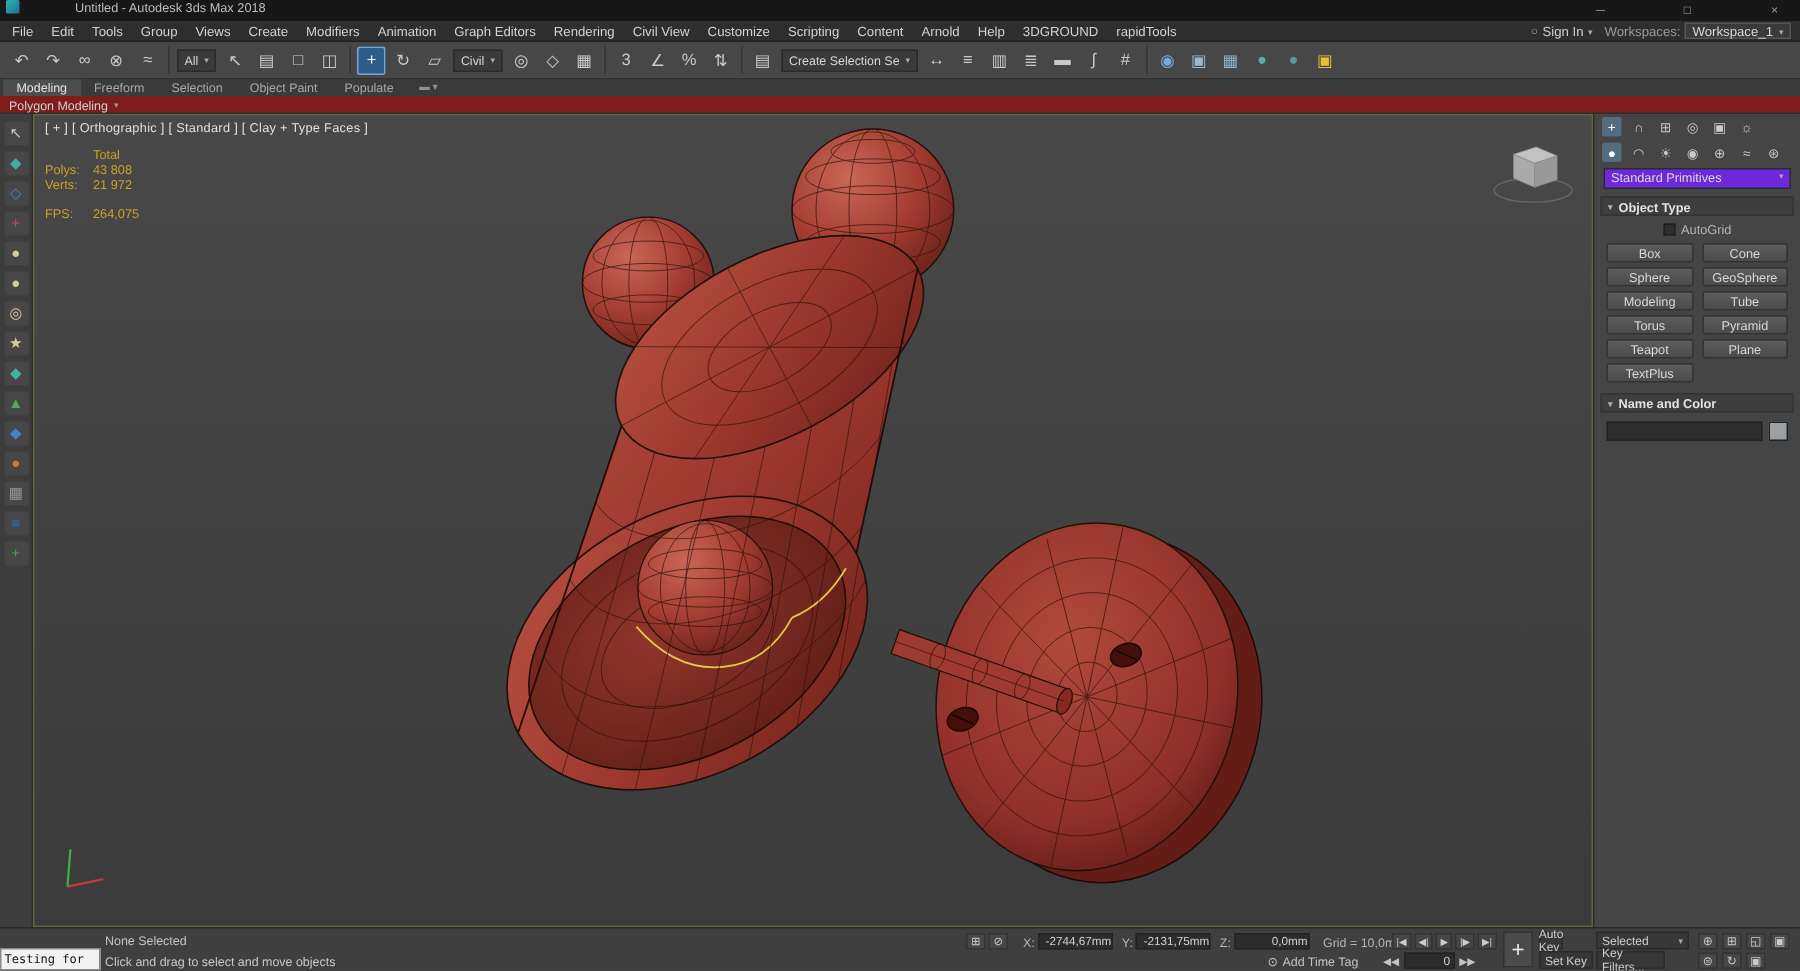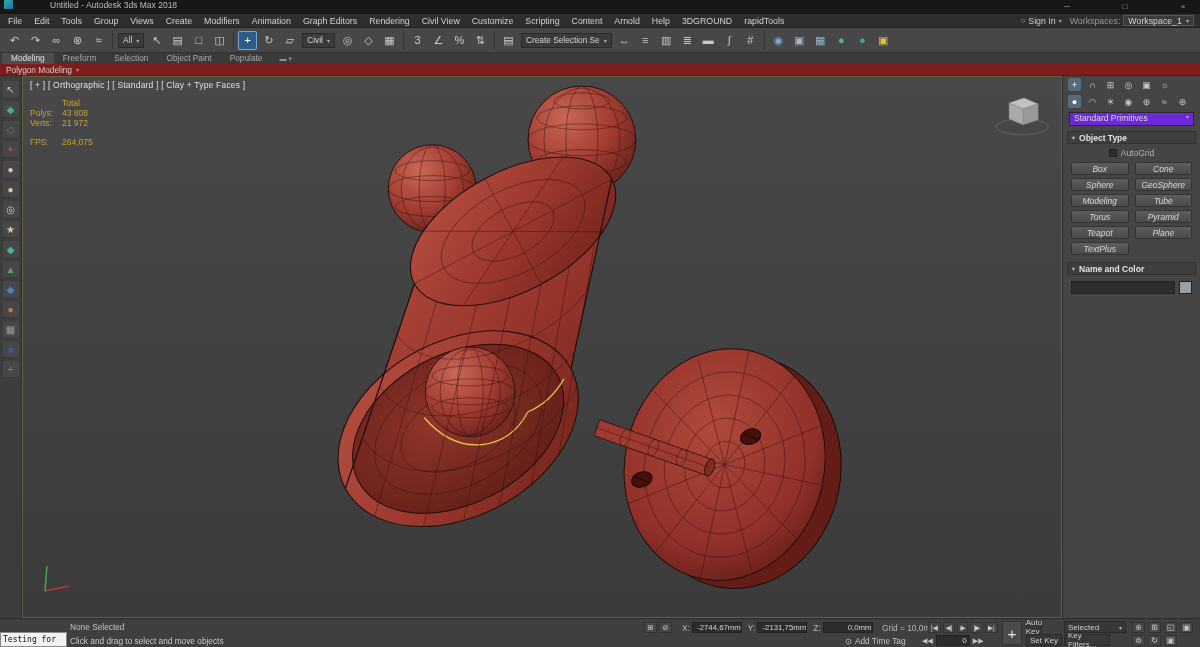--- a/index.html
+++ b/index.html
@@ -54,21 +54,21 @@
   .right-panel{width:138px;background:#454545;border-left:1px solid #2b2b2b;display:flex;flex-direction:column;font-size:8.5px;}
   .cp-row{display:flex;align-items:center;padding:2px 5px;gap:5px;}
   .cp-tab{width:13px;height:13px;display:flex;align-items:center;justify-content:center;color:#c9c9c9;font-size:9px;border-radius:2px;}
   .cp-tab.active{background:#556b80;color:#fff;}
   .cp-dd{margin:2px 6px;height:14px;background:#6d28d9;border:1px solid #2a2a2a;display:flex;align-items:flex-start;justify-content:space-between;padding:0 4px;color:#dcdcdc;}
   .rollout-header{margin:3px 4px 0;height:13px;background:#3e3e3e;border:1px solid #333;display:flex;align-items:center;gap:4px;padding:0 4px;color:#e2e2e2;font-weight:bold;}
   .rollout-caret{font-size:6px;color:#9fb4c4;}
   .rollout-body{padding:2px 8px;}
   .autogrid-row{display:flex;align-items:center;justify-content:center;gap:4px;color:#b5b5b5;padding:2px 0;}
   .checkbox{width:8px;height:8px;background:#2e2e2e;border:1px solid #1f1f1f;}
-  .btn-grid{display:grid;grid-template-columns:1fr 1fr;gap:3px 6px;padding:2px 0;font-style:italic;}
+  .btn-grid{display:grid;grid-template-columns:1fr 1fr;gap:3px 6px;padding:2px 0;}
   .cp-btn{height:13px;background:linear-gradient(#5d5d5d,#4a4a4a);border:1px solid #333;border-radius:2px;display:flex;align-items:center;justify-content:center;color:#d8d8d8;}
   .namecolor-row{display:flex;gap:4px;align-items:center;padding:4px 0 2px;}
   .name-input{flex:1;height:13px;background:#2d2d2d;border:1px solid #222;}
   .color-swatch{width:13px;height:13px;background:#9aa0a4;border:1px solid #222;}
 
   
   .statusbar{position:absolute;left:0;right:0;bottom:0;height:29px;background:#3f3f3f;border-top:1px solid #2a2a2a;font-size:8.3px;color:#c4c4c4;}
   .sb-abs{position:absolute;white-space:nowrap;}
   .coords{position:absolute;left:676px;top:3px;display:flex;align-items:center;}
   .coord-label{color:#b8b8b8;margin-left:6px;}

